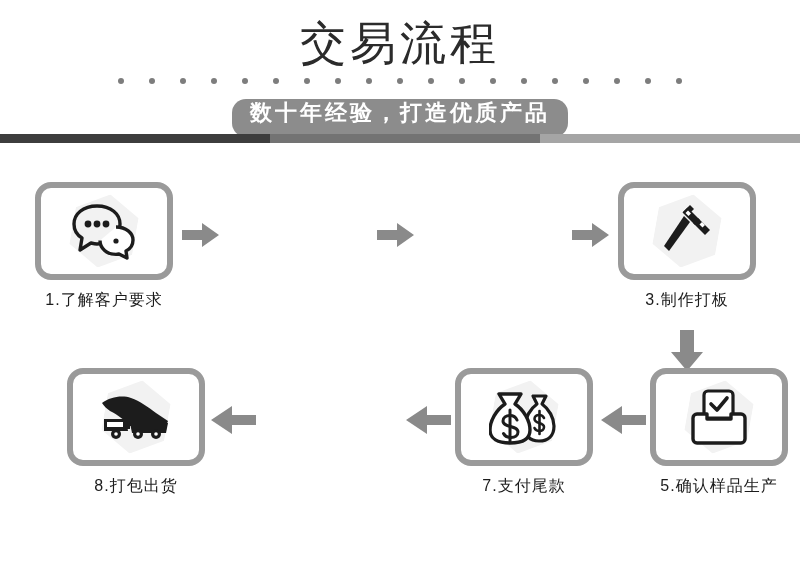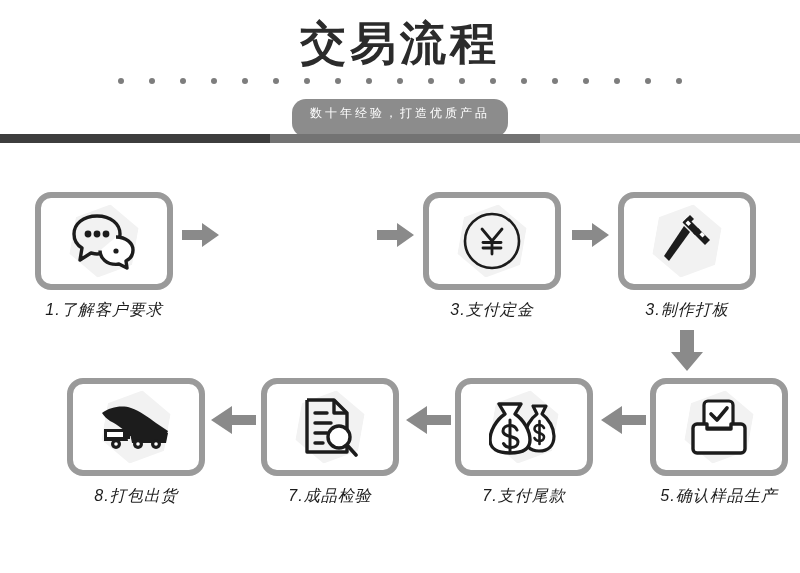--- a/index.html
+++ b/index.html
@@ -14,57 +14,58 @@
   
   .header { position: absolute; left: 0; top: 0; width: 800px; height: 150px; }
 
   .page-title {
     position: absolute; left: 0; top: 14px; width: 800px;
     text-align: center;
     font-size: 46px;
     line-height: 58px;
     letter-spacing: 4px;
     color: #2b2b2b;
-    font-weight: 700;
+    font-weight: 400;
   }
 
   .dot-row {
     position: absolute; left: 0; top: 78px; width: 800px;
     display: flex; justify-content: center; align-items: center;
     gap: 25px;
   }
   .dot { width: 6px; height: 6px; border-radius: 50%; background: #7d7d7d; }
 
   .badge-wrap {
     position: absolute; left: 0; top: 99px; width: 800px;
     display: flex; justify-content: center;
   }
   .badge {
     background: #8c8c8c;
     color: #ffffff;
-    font-size: 12px;
+    font-size: 22px;
     letter-spacing: 3px;
     padding: 4px 18px 14px 18px;
     border-radius: 14px;
     line-height: 20px;
     white-space: nowrap;
+    font-weight: bold;
   }
 
   .rule { position: absolute; left: 0; top: 134px; width: 800px; height: 9px; display: flex; }
   .rule-seg-1 { width: 270px; background: #3d3d3d; }
   .rule-seg-2 { width: 270px; background: #737373; }
   .rule-seg-3 { flex: 1; background: #a5a5a5; }
 
   
   .flow-row { position: absolute; left: 0; width: 800px; height: 140px; }
   .row-1 { top: 182px; }
   .row-2 { top: 368px; margin-left: 32px; }
 
   .step {
-    position: absolute; top: 10px; width: 160px; font-style: italic;
+    position: absolute; top: 0; width: 160px;
   }
   .step-box {
     position: relative;
     width: 138px; height: 98px;
     margin: 0 auto;
     border: 6px solid #9a9a9a;
     border-radius: 16px;
     background: #ffffff;
     display: flex; align-items: center; justify-content: center;
   }
@@ -161,35 +162,20 @@
       </svg>
     </div>
 
 
     <div class="arrow" style="left:377px; top:40px;">
       <svg width="38" height="26" viewBox="0 0 38 26">
         <path d="M0 8 L20 8 L20 1 L37 13 L20 25 L20 18 L0 18 Z" fill="#8a8a8a"></path>
       </svg>
     </div>
 
-    <div class="step p3">
-      <div class="step-box">
-        <span class="blob"></span>
-        <svg width="62" height="62" viewBox="0 0 62 62">
-          <circle cx="31" cy="31" r="27" fill="none" stroke="#1c1c1c" stroke-width="2.6"></circle>
-          <g stroke="#1c1c1c" stroke-width="2.8" stroke-linecap="round" fill="none">
-            <path d="M21 19 L31 31 L41 19"></path>
-            <line x1="31" y1="31" x2="31" y2="44"></line>
-            <line x1="22" y1="32.5" x2="40" y2="32.5"></line>
-            <line x1="22" y1="38" x2="40" y2="38"></line>
-          </g>
-        </svg>
-      </div>
-      <div class="step-label">3.支付定金</div>
-    </div>
 
     <div class="arrow" style="left:572px; top:40px;">
       <svg width="38" height="26" viewBox="0 0 38 26">
         <path d="M0 8 L20 8 L20 1 L37 13 L20 25 L20 18 L0 18 Z" fill="#8a8a8a"></path>
       </svg>
     </div>
 
     <div class="step p4">
       <div class="step-box">
         <span class="blob"></span>
@@ -245,37 +231,20 @@
       </div>
       <div class="step-label">8.打包出货</div>
     </div>
 
     <div class="arrow" style="left:178px; top:37px;">
       <svg width="46" height="30" viewBox="0 0 46 30">
         <path d="M46 10 L22 10 L22 1 L1 15 L22 29 L22 20 L46 20 Z" fill="#8a8a8a"></path>
       </svg>
     </div>
 
-    <div class="step p2">
-      <div class="step-box">
-        <span class="blob"></span>
-        <svg width="58" height="60" viewBox="0 0 58 60">
-          <path d="M6 3 H33 L46 16 V40" fill="none" stroke="#1c1c1c" stroke-width="3.4" stroke-linejoin="round"></path>
-          <path d="M46 40 V55 H6 V3" fill="none" stroke="#1c1c1c" stroke-width="3.4" stroke-linejoin="round"></path>
-          <path d="M33 3 V16 H46" fill="none" stroke="#1c1c1c" stroke-width="3.4" stroke-linejoin="round"></path>
-          <line x1="14" y1="16" x2="26" y2="16" stroke="#1c1c1c" stroke-width="3.4" stroke-linecap="round"></line>
-          <line x1="14" y1="26" x2="30" y2="26" stroke="#1c1c1c" stroke-width="3.4" stroke-linecap="round"></line>
-          <line x1="14" y1="36" x2="26" y2="36" stroke="#1c1c1c" stroke-width="3.4" stroke-linecap="round"></line>
-          <line x1="14" y1="46" x2="22" y2="46" stroke="#1c1c1c" stroke-width="3.4" stroke-linecap="round"></line>
-          <circle cx="38" cy="40" r="11" fill="#ffffff" stroke="#1c1c1c" stroke-width="3.4"></circle>
-          <line x1="46" y1="48" x2="55" y2="58" stroke="#1c1c1c" stroke-width="3.6" stroke-linecap="round"></line>
-        </svg>
-      </div>
-      <div class="step-label">7.成品检验</div>
-    </div>
 
     <div class="arrow" style="left:373px; top:37px;">
       <svg width="46" height="30" viewBox="0 0 46 30">
         <path d="M46 10 L22 10 L22 1 L1 15 L22 29 L22 20 L46 20 Z" fill="#8a8a8a"></path>
       </svg>
     </div>
 
     <div class="step p3">
       <div class="step-box">
         <span class="blob"></span>

